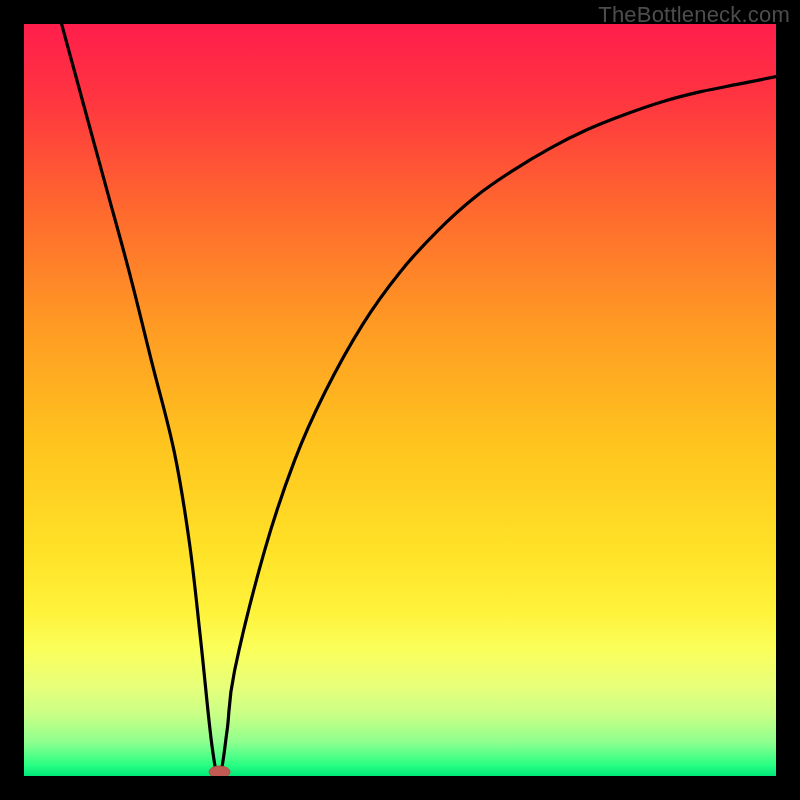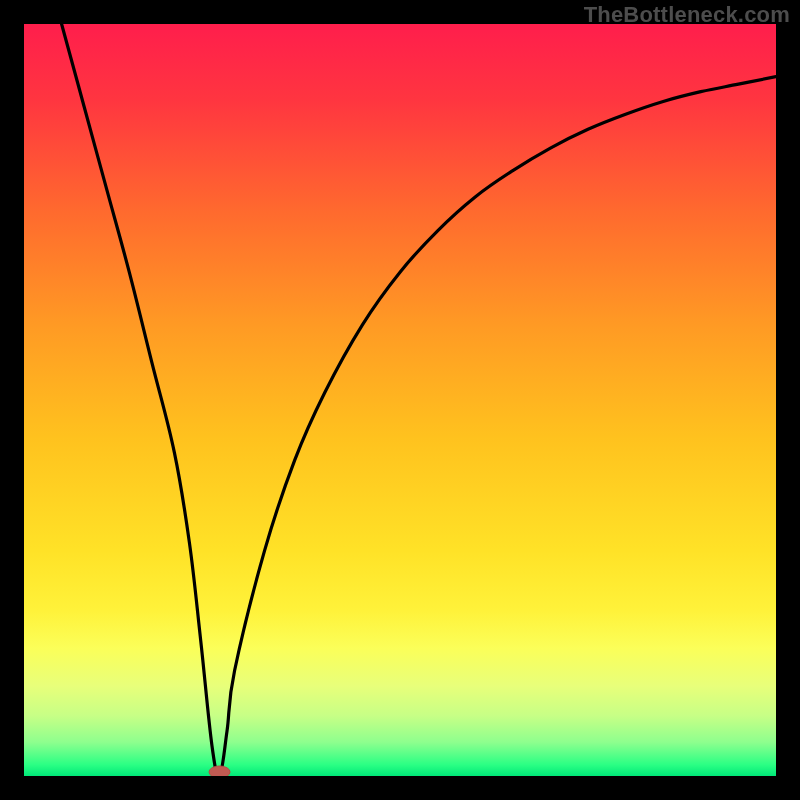--- a/index.html
+++ b/index.html
@@ -25,21 +25,21 @@
     top: 0;
     width: 752px;
     height: 752px;
   }
   .watermark {
     position: absolute;
     top: 2px;
     right: 10px;
     color: #4d4d4d;
     font-size: 22px;
-    font-weight: 700;
+    font-weight: 400;
     letter-spacing: 0.2px;
   }
   svg { display: block; }
 </style>
 </head>
 <body>
 
 <div class="watermark">TheBottleneck.com</div>
 
 <div class="frame">

